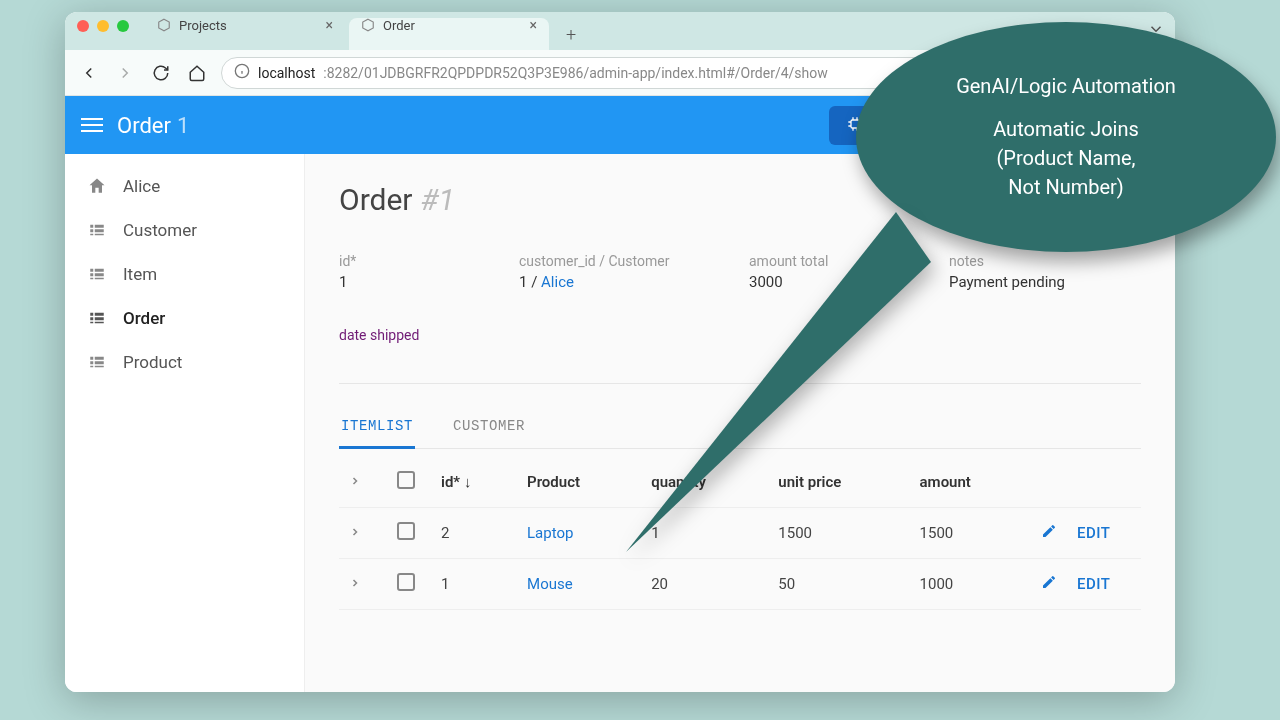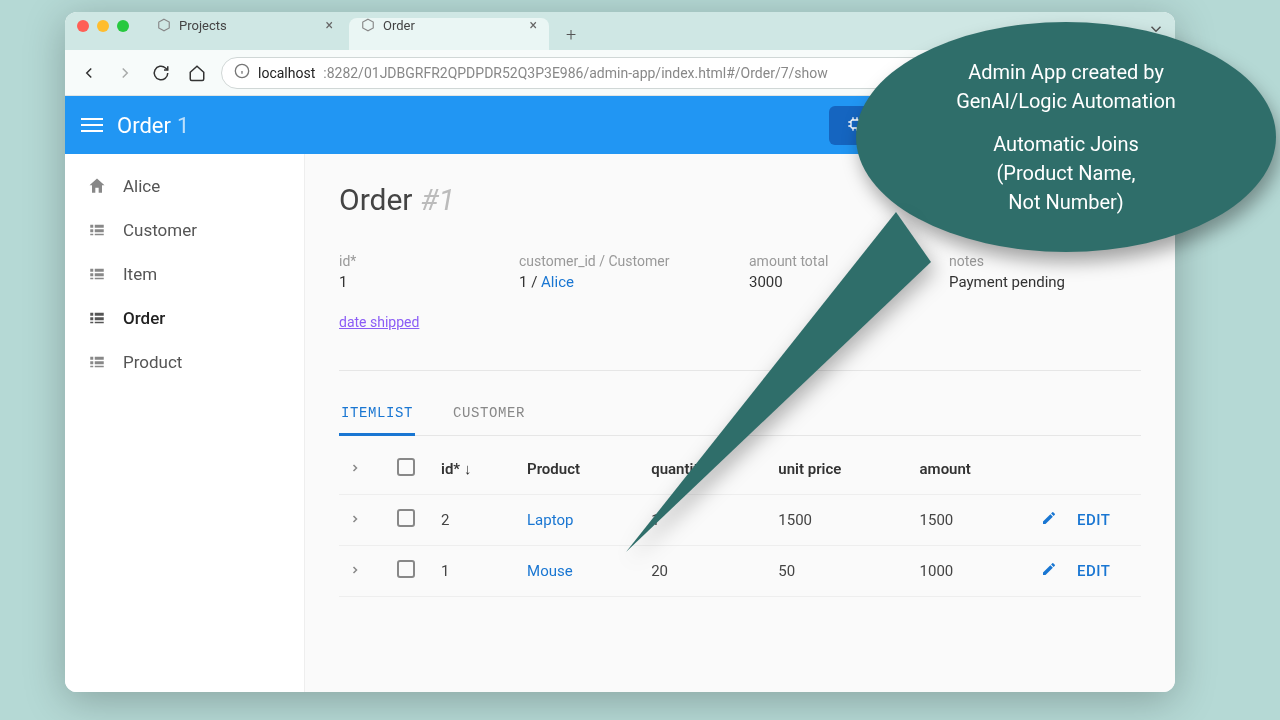--- a/index.html
+++ b/index.html
@@ -159,21 +159,21 @@
   .fields-row {
     display:grid;
     grid-template-columns: 170px 220px 190px 1fr;
     gap: 10px;
     margin-top: 36px;
     font-size:15px;
   }
   .fld-label { color:#999; font-size:14px; }
   .fld-value { color:#333; margin-top:4px; }
   .fld-value a, .link { color:#1976d2; text-decoration:none; }
-  .date-shipped { margin-top:23px; color:#8b5cf6; font-size:14px;text-decoration:underline; }
+  .date-shipped { margin-top:36px; color:#701a75; font-size:14px; }
 
   .hr { height:1px; background:#e6e6e6; margin:40px 0 24px; }
 
   .tabs-row { display:flex; gap:36px; border-bottom:1px solid #e6e6e6;font-family:Liberation Mono, monospace; }
   .tab-item { padding:10px 2px 12px; font-size:14px; letter-spacing:0.6px; font-weight:500; color:#888; }
   .tab-item.active { color:#1976d2; border-bottom:3px solid #1976d2; margin-bottom:-1px; }
 
   table.data { width:100%; border-collapse:collapse; margin-top:8px; font-size:15px; }
   table.data th, table.data td { text-align:left; padding:14px 10px; border-bottom:1px solid #eee; }
   table.data th { color:#333; font-weight:600; }
@@ -273,21 +273,21 @@
     </div>
     <div class="url-box">
       <span>
         <svg width="16" height="16" viewBox="0 0 24 24" fill="none" stroke="#777" stroke-width="2">
             <circle cx="12" cy="12" r="10"></circle>
             <line x1="12" y1="8" x2="12" y2="8"></line>
             <line x1="12" y1="12" x2="12" y2="16"></line>
           </svg>
       </span>
       <span class="url-host">localhost</span>
-        <span class="url-path">:8282/01JDBGRFR2QPDPDR52Q3P3E986/admin-app/index.html#/Order/7/show</span>
+        <span class="url-path">:8282/01JDBGRFR2QPDPDR52Q3P3E986/admin-app/index.html#/Order/4/show</span>
     </div>
   </div>
 
   <div class="app-area">
 
     <div class="app-topbar">
       <div class="hamburger">
           <span></span>
           <span></span>
           <span></span>
@@ -490,21 +490,20 @@
               </tr>
             </tbody>
         </table>
       </div>
     </div>
   </div>
 </div>
 
 <div class="callout">
   <div class="callout-ellipse">
-    <div>Admin App created by</div>
     <div>GenAI/Logic Automation</div>
     <div style="height:14px"></div>
     <div>Automatic Joins</div>
     <div>(Product Name,</div>
     <div>Not Number)</div>
   </div>
   <svg class="tail" width="400" height="380">
     <polygon points="300,30 335,80 30,370" fill="#2f6e6a"></polygon>
   </svg>
 </div>

